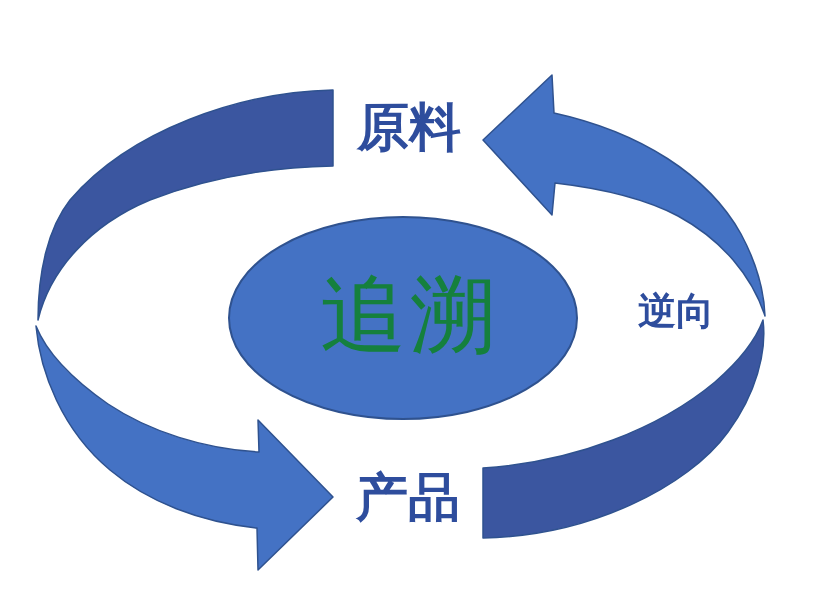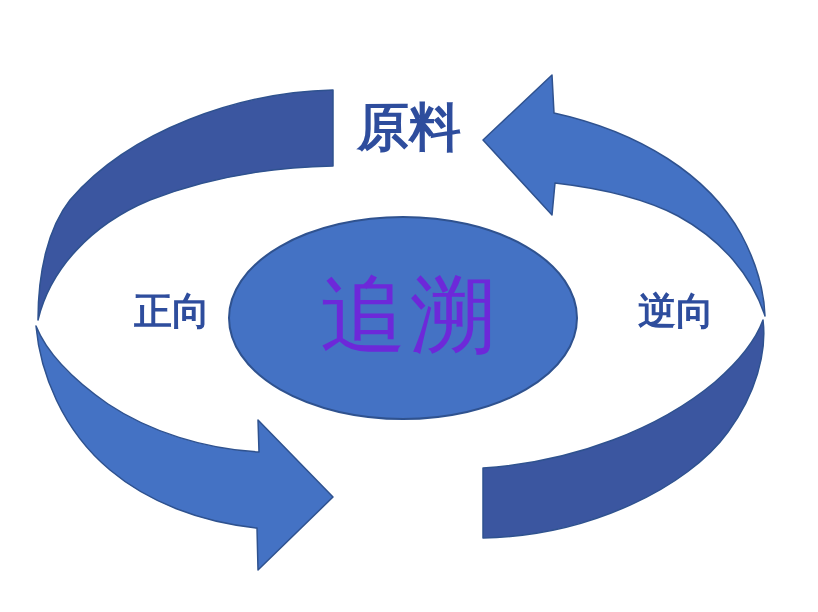--- a/index.html
+++ b/index.html
@@ -26,21 +26,21 @@
     line-height: 1;
     white-space: nowrap;
     color: #2E4D9D;
     font-weight: 700;
     text-align: center;
   }
   .label-center {
     left: 410px;
     top: 314px;
     font-size: 86px;
-    color: #6d28d9;
+    color: #15803d;
     font-weight: 400;
     letter-spacing: 4px;
   }
   .label-top {
     left: 409px;
     top: 127px;
     font-size: 52px;
   }
   .label-bottom {
     left: 408px;
@@ -101,18 +101,18 @@
              L 552 75
              Z" stroke-width="1.5" stroke-linejoin="round" fill="#4472C4" stroke="#2F528F"></path>
 
     <ellipse cx="403" cy="318" rx="174" ry="101" stroke-width="2" fill="#4472C4" stroke="#2F528F"></ellipse>
   </svg>
 
   <div class="label label-center">追溯</div>
 
   <div class="label label-top">原料</div>
 
+  <div class="label label-bottom">产品</div>
 
-  <div class="label label-left">正向</div>
 
   <div class="label label-right">逆向</div>
 
 </div>
 
 </body></html>

